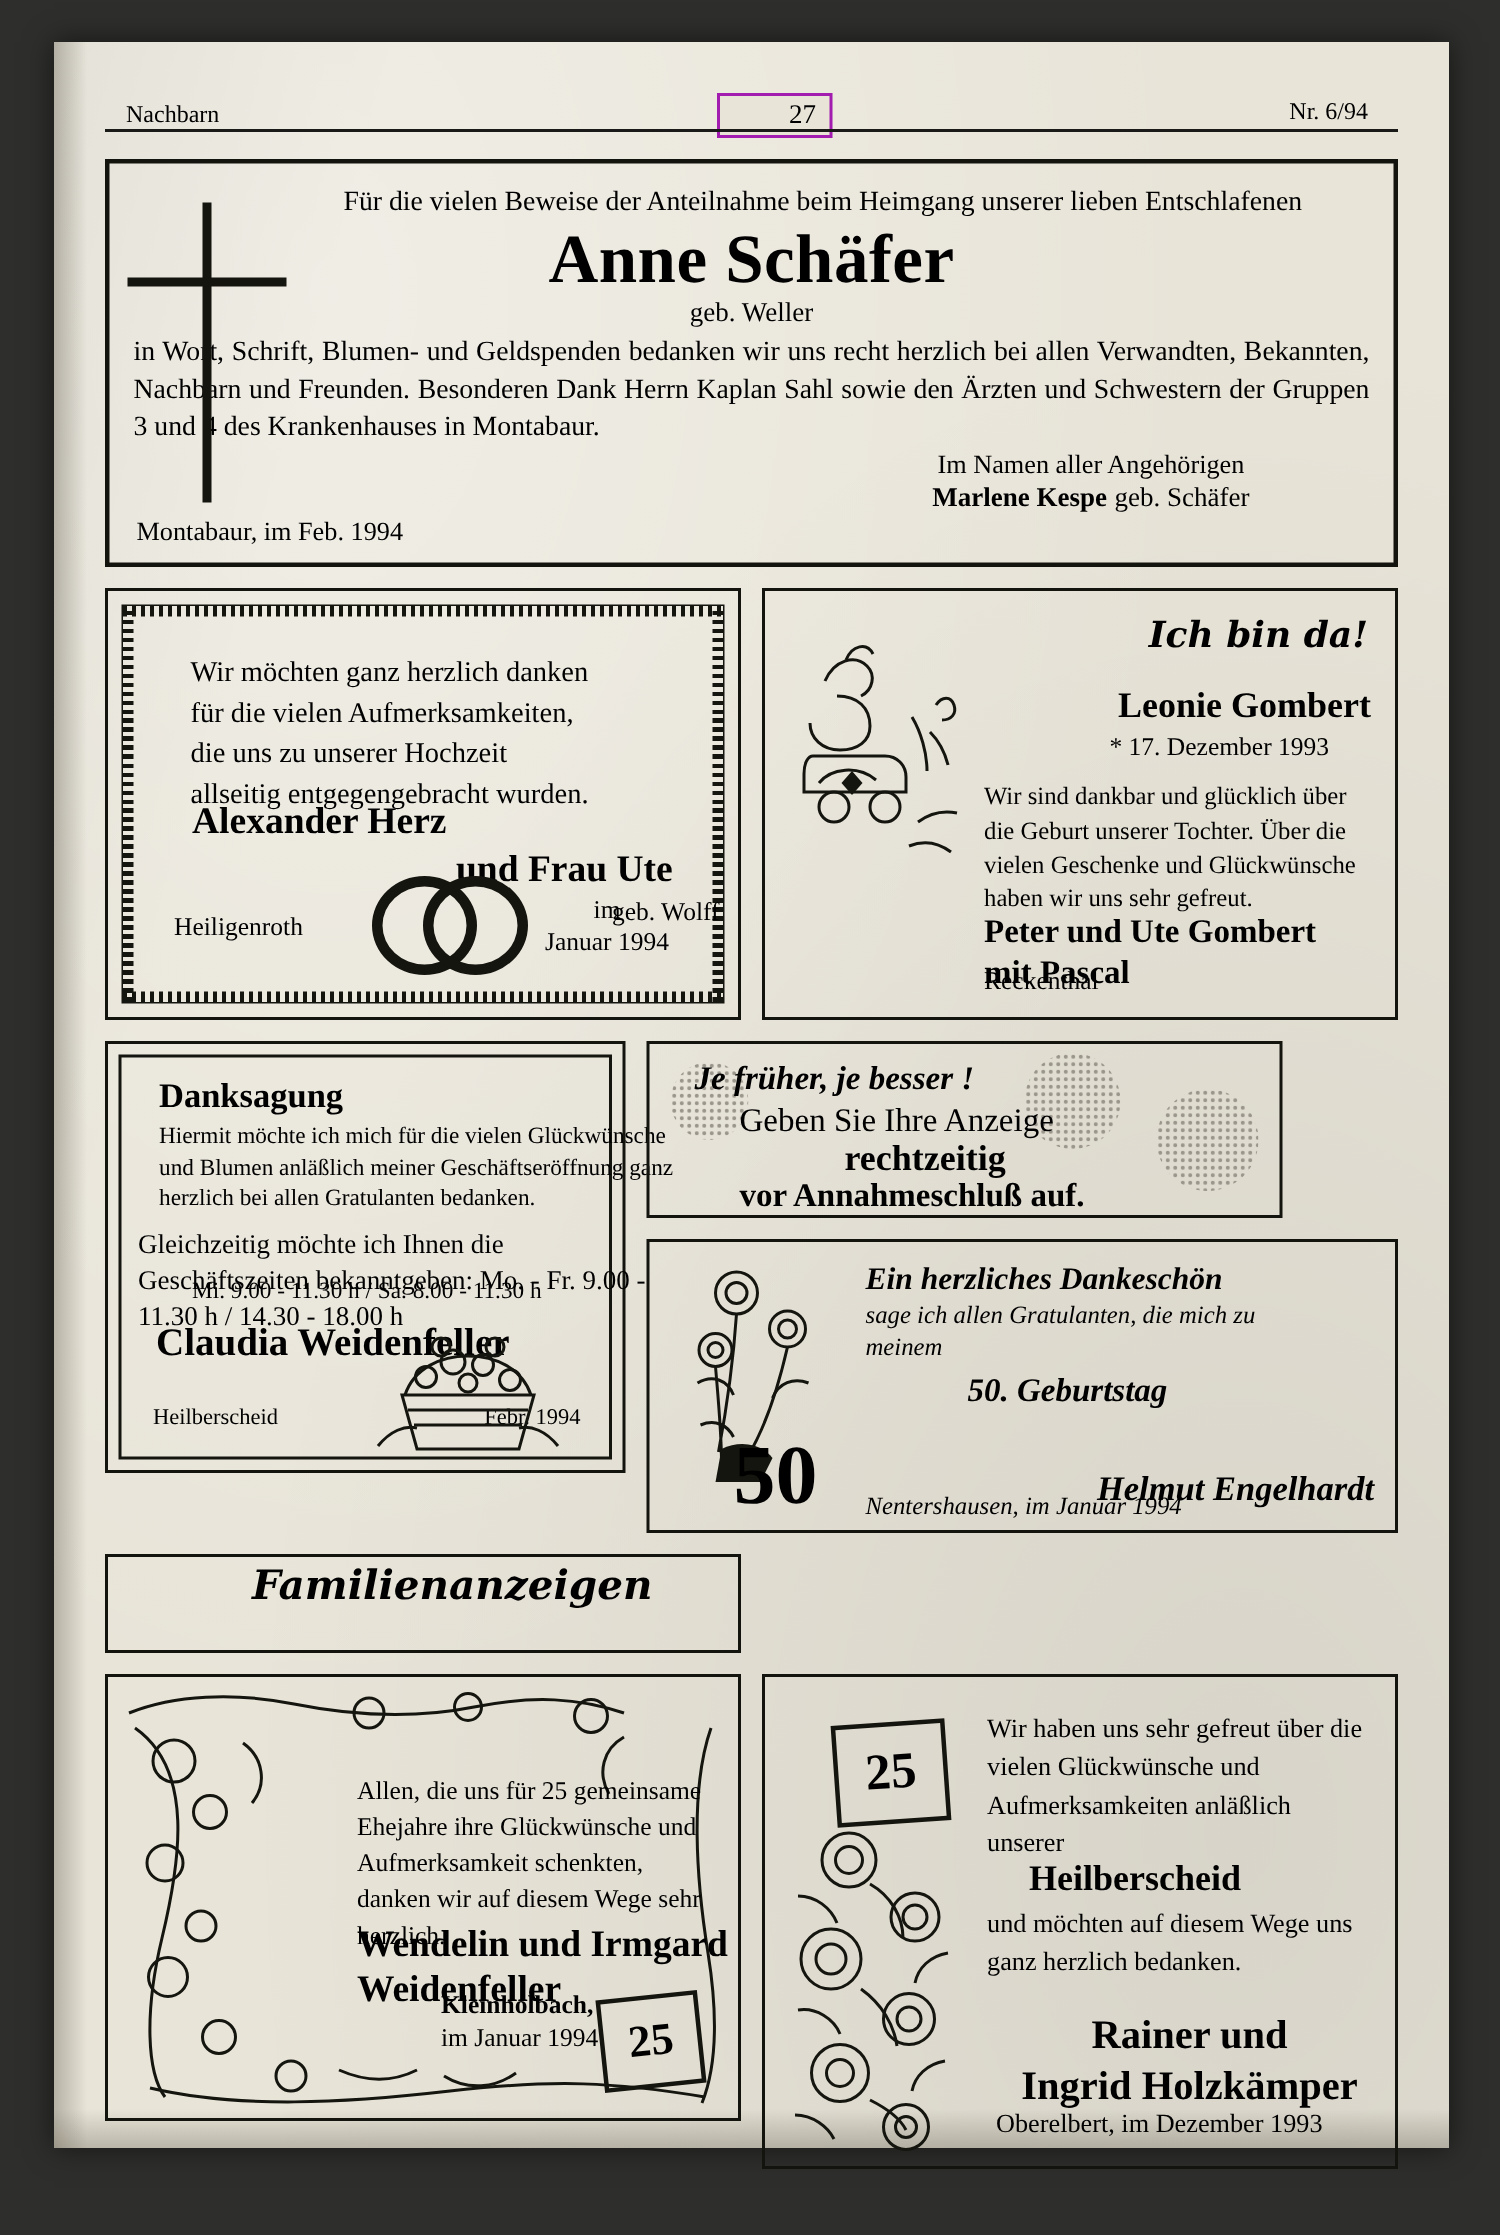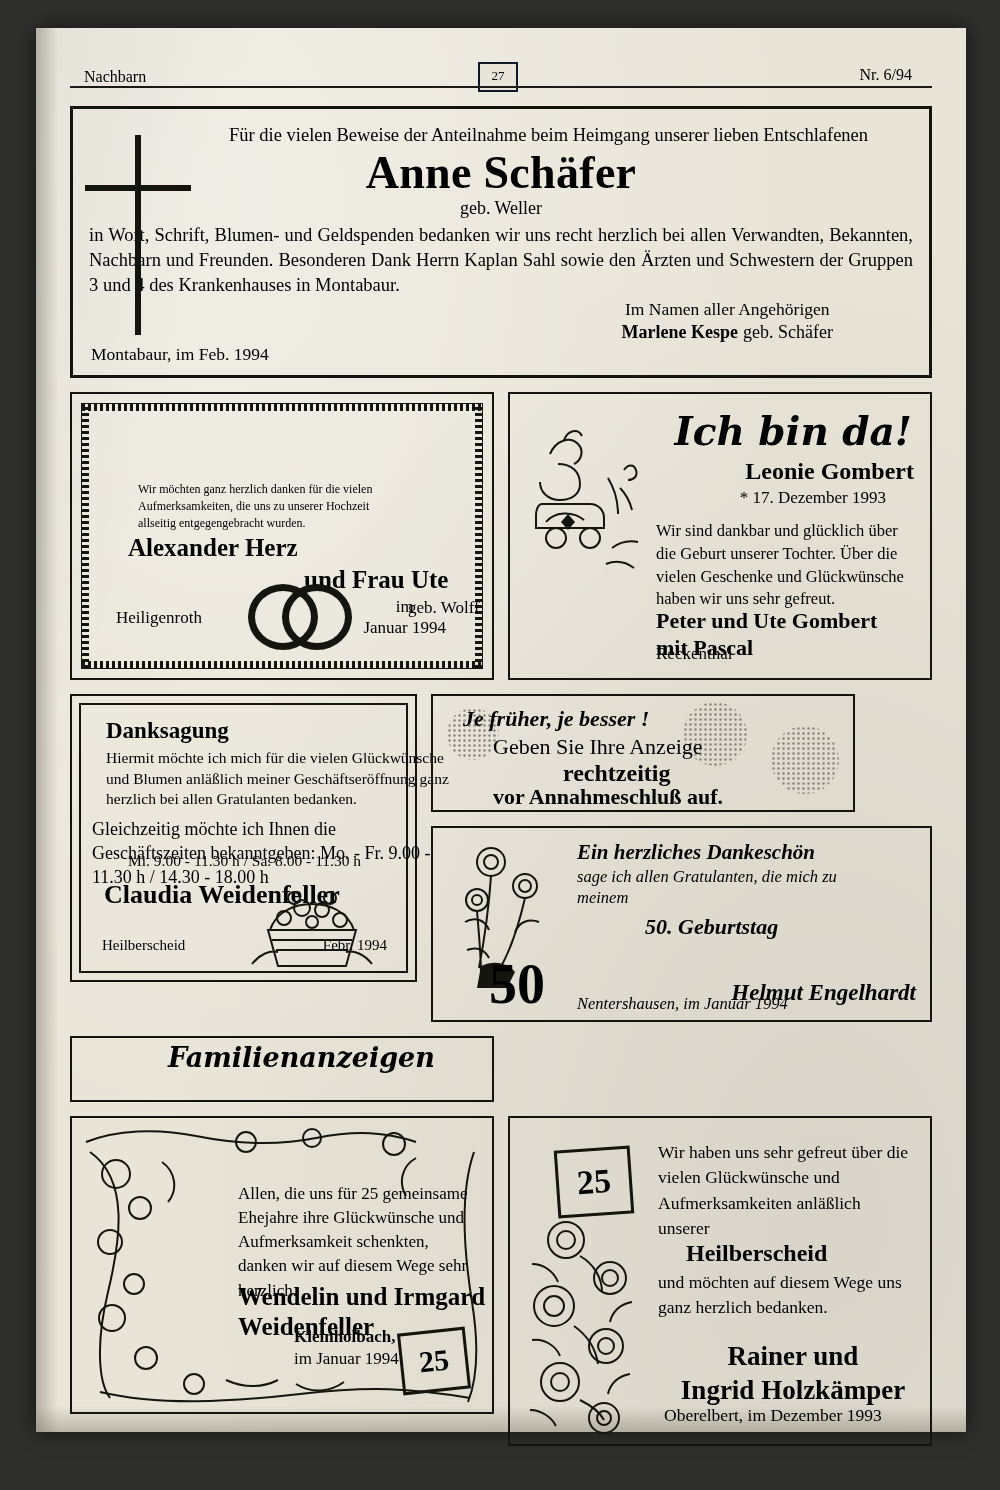--- a/index.html
+++ b/index.html
@@ -29,22 +29,22 @@
 
   .inner{position:absolute;left:34px;top:38px;width:862px;}
 
   
   .runhead{position:relative;height:26px;}
   .runhead .lbl{position:absolute;left:14px;top:2px;font-size:16px;}
   .runhead .rgt{position:absolute;right:20px;top:0px;font-size:16px;}
   .runhead .rule{position:absolute;left:0;right:0;top:20px;height:2px;background:#1a1a18;}
   .runhead .pagebox{
     position:absolute;left:408px;top:-4px;width:36px;height:26px;
-    border:2px solid #0f172a;background:#e8e4d8;text-align:center;
-    font-size:13px;line-height:24px;}
+    border:2px solid #a21caf;background:#e8e4d8;text-align:center;
+    font-size:18px;line-height:24px;padding-left:37px;}
 
   
   .ad{border:2px solid #14140f;background:transparent;position:relative;box-sizing:border-box;}
   .ad.thick{border-width:3px;}
 
   .row{display:flex;gap:14px;}
   .col{display:flex;flex-direction:column;gap:14px;}
 
   
   #obit{margin-top:14px;height:272px;padding:14px 16px 8px 16px;}
@@ -64,34 +64,34 @@
   .wavy{position:absolute;inset:9px;border:1px solid #15150f;}
   .wavy:before{
     content:"";position:absolute;inset:-7px;
     border:7px solid transparent;
     background:
       repeating-linear-gradient(90deg,#15150f 0 3px,transparent 3px 6px) top/100% 7px no-repeat,
       repeating-linear-gradient(90deg,#15150f 0 3px,transparent 3px 6px) bottom/100% 7px no-repeat,
       repeating-linear-gradient(0deg,#15150f 0 3px,transparent 3px 6px) left/7px 100% no-repeat,
       repeating-linear-gradient(0deg,#15150f 0 3px,transparent 3px 6px) right/7px 100% no-repeat;
   }
-  .wed-txt{position:absolute;left:66px;top:42px;width:270px;font-size:12px;line-height:1.42;margin-top:45px;}
+  .wed-txt{position:absolute;left:55px;top:42px;width:270px;font-size:19px;line-height:1.42;}
   .wed-n1{position:absolute;left:56px;top:140px;font-weight:bold;font-size:25px;}
   .wed-n2{position:absolute;left:232px;top:172px;font-weight:bold;font-size:25px;}
   .wed-geb{position:absolute;left:336px;top:204px;font-size:17px;}
   .wed-place{position:absolute;left:44px;bottom:50px;font-size:17px;}
   .wed-date{position:absolute;right:46px;bottom:40px;text-align:center;font-size:17px;line-height:1.25;}
   .rings{position:absolute;left:176px;bottom:38px;width:96px;height:56px;}
   .rings .r{position:absolute;top:0;width:56px;height:52px;border:7px solid #15150f;border-radius:50%;}
   .rings .r1{left:0;} .rings .r2{left:34px;}
 
   
   #birth{width:424px;height:288px;position:relative;}
   .script{font-family:"DejaVu Serif",serif;font-style:italic;font-weight:bold;}
-  .birth-title{position:absolute;right:18px;top:14px;font-size:39px;}
+  .birth-title{position:absolute;right:18px;top:14px;font-size:24px;}
   .birth-name{position:absolute;right:16px;top:64px;font-weight:bold;font-size:24px;}
   .birth-date{position:absolute;right:44px;top:94px;font-size:17px;}
   .birth-txt{position:absolute;left:146px;top:126px;width:262px;font-size:16.5px;line-height:1.38;}
   .birth-par{position:absolute;left:146px;top:214px;font-weight:bold;font-size:22px;line-height:1.22;}
   .birth-place{position:absolute;left:146px;bottom:14px;font-size:17px;}
   .stork{position:absolute;left:18px;top:24px;width:120px;height:190px;}
 
   
   #dank{width:424px;height:288px;position:relative;}
   .orn{position:absolute;inset:7px;border:2px solid #15150f;}

